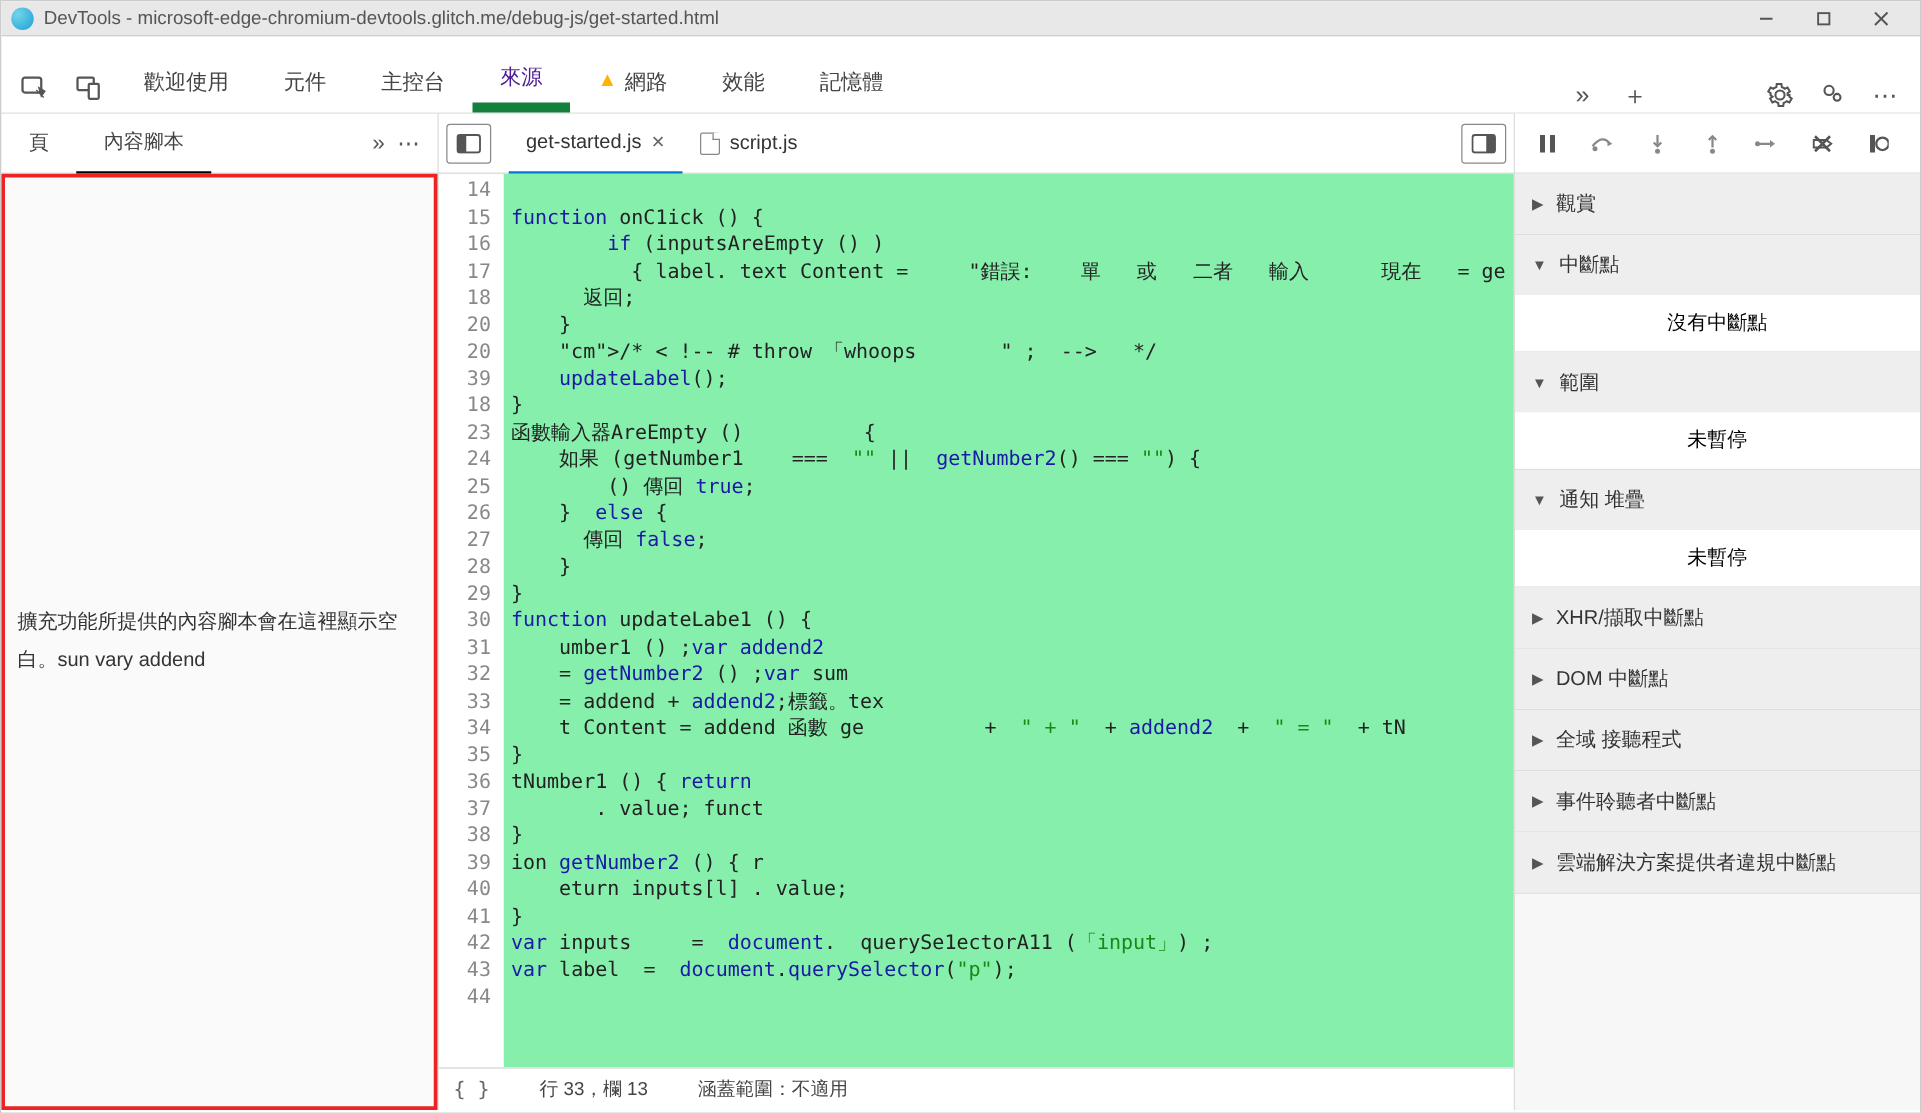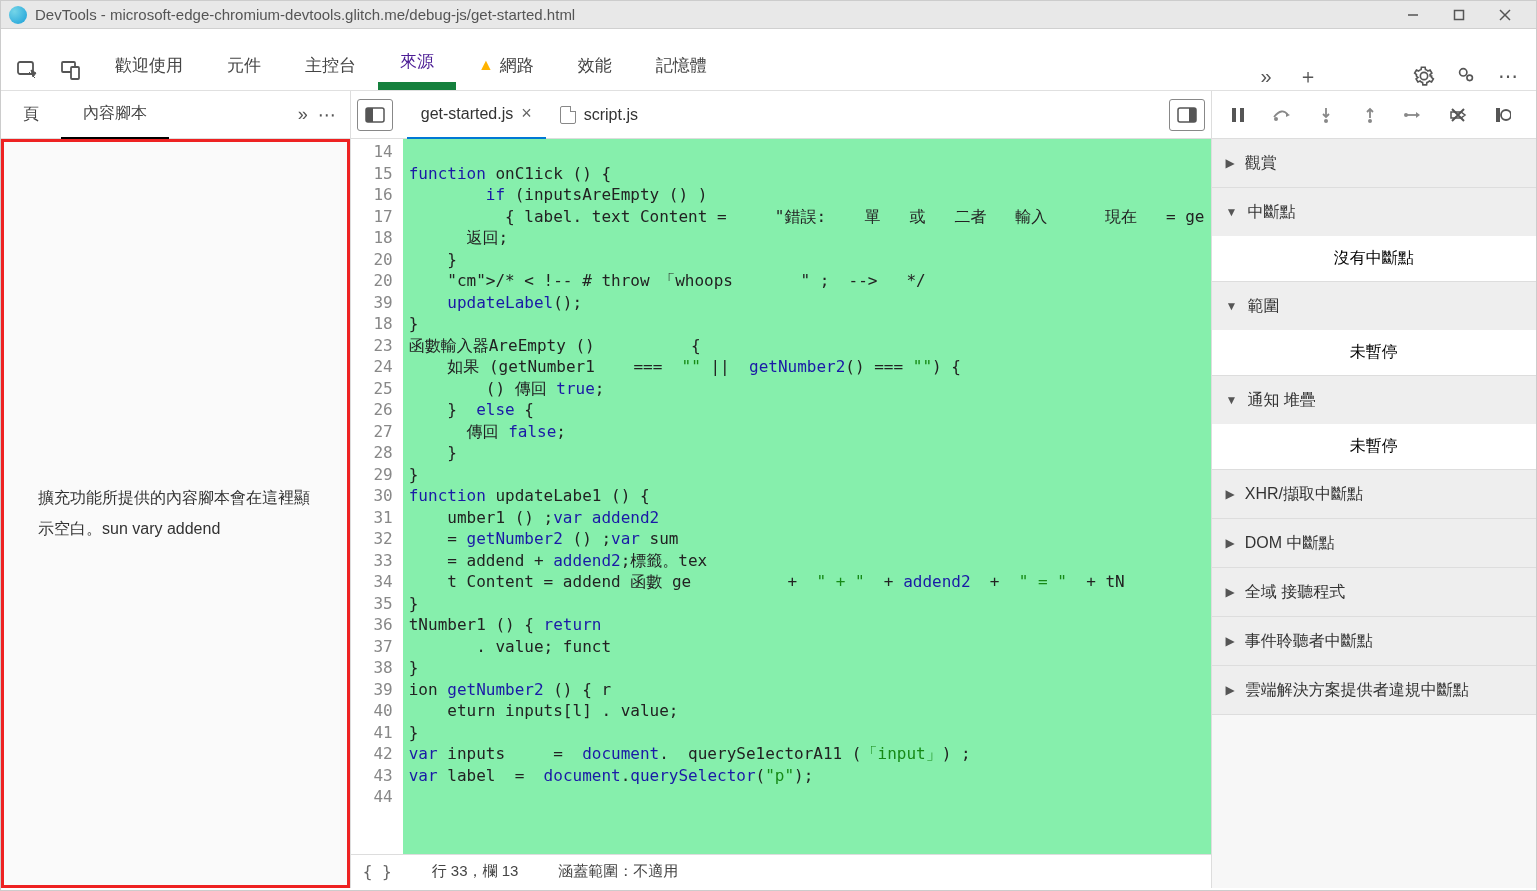--- a/index.html
+++ b/index.html
@@ -23,21 +23,21 @@
 
 
 .main { display: flex; height: calc(891px - 44px - 50px); }
 
 
 .left-panel { width: 375px; border-right: 1px solid #ddd; display: flex; flex-direction: column; }
 .left-tabs { height: 48px; display: flex; align-items: center; border-bottom: 1px solid #ddd; }
 .left-tab { padding: 0 22px; height: 48px; display: flex; align-items: center; color: #444; font-size: 16px; }
 .left-tab.active { border-bottom: 2px solid #000000; }
 .left-more { margin-left: auto; display: flex; gap: 10px; padding-right: 14px; }
-.left-body { flex: 1; border: 3px solid #e22; border-top: 3px solid #e22; padding: 26px; position: relative; background: #fafafa; display: flex; align-items: center; justify-content: center; }
+.left-body { flex: 1; border: 3px solid #e22; border-top: 3px solid #e22; padding: 2px; position: relative; background: #fafafa; display: flex; align-items: center; justify-content: center; }
 .left-body .msg { font-size: 16px; color: #333; text-align: left; line-height: 1.9; padding: 0 8px; }
 
 
 .editor-wrap { flex: 1; display: flex; flex-direction: column; border-right: 1px solid #ddd; }
 .file-tabs { height: 48px; display: flex; align-items: center; border-bottom: 1px solid #ddd; padding: 0 6px; }
 .dock-btn { width: 36px; height: 32px; border: 1px solid #888; border-radius: 3px; display: flex; align-items: center; justify-content: center; margin-right: 14px; }
 .dock-btn.right { margin-left: auto; margin-right: 0; }
 .file-tab { display: flex; align-items: center; gap: 8px; padding: 0 14px; height: 48px; font-size: 16px; color: #333; }
 .file-tab.active { border-bottom: 2px solid #0078d4; }
 .file-tab .close { color: #666; font-size: 18px; }

